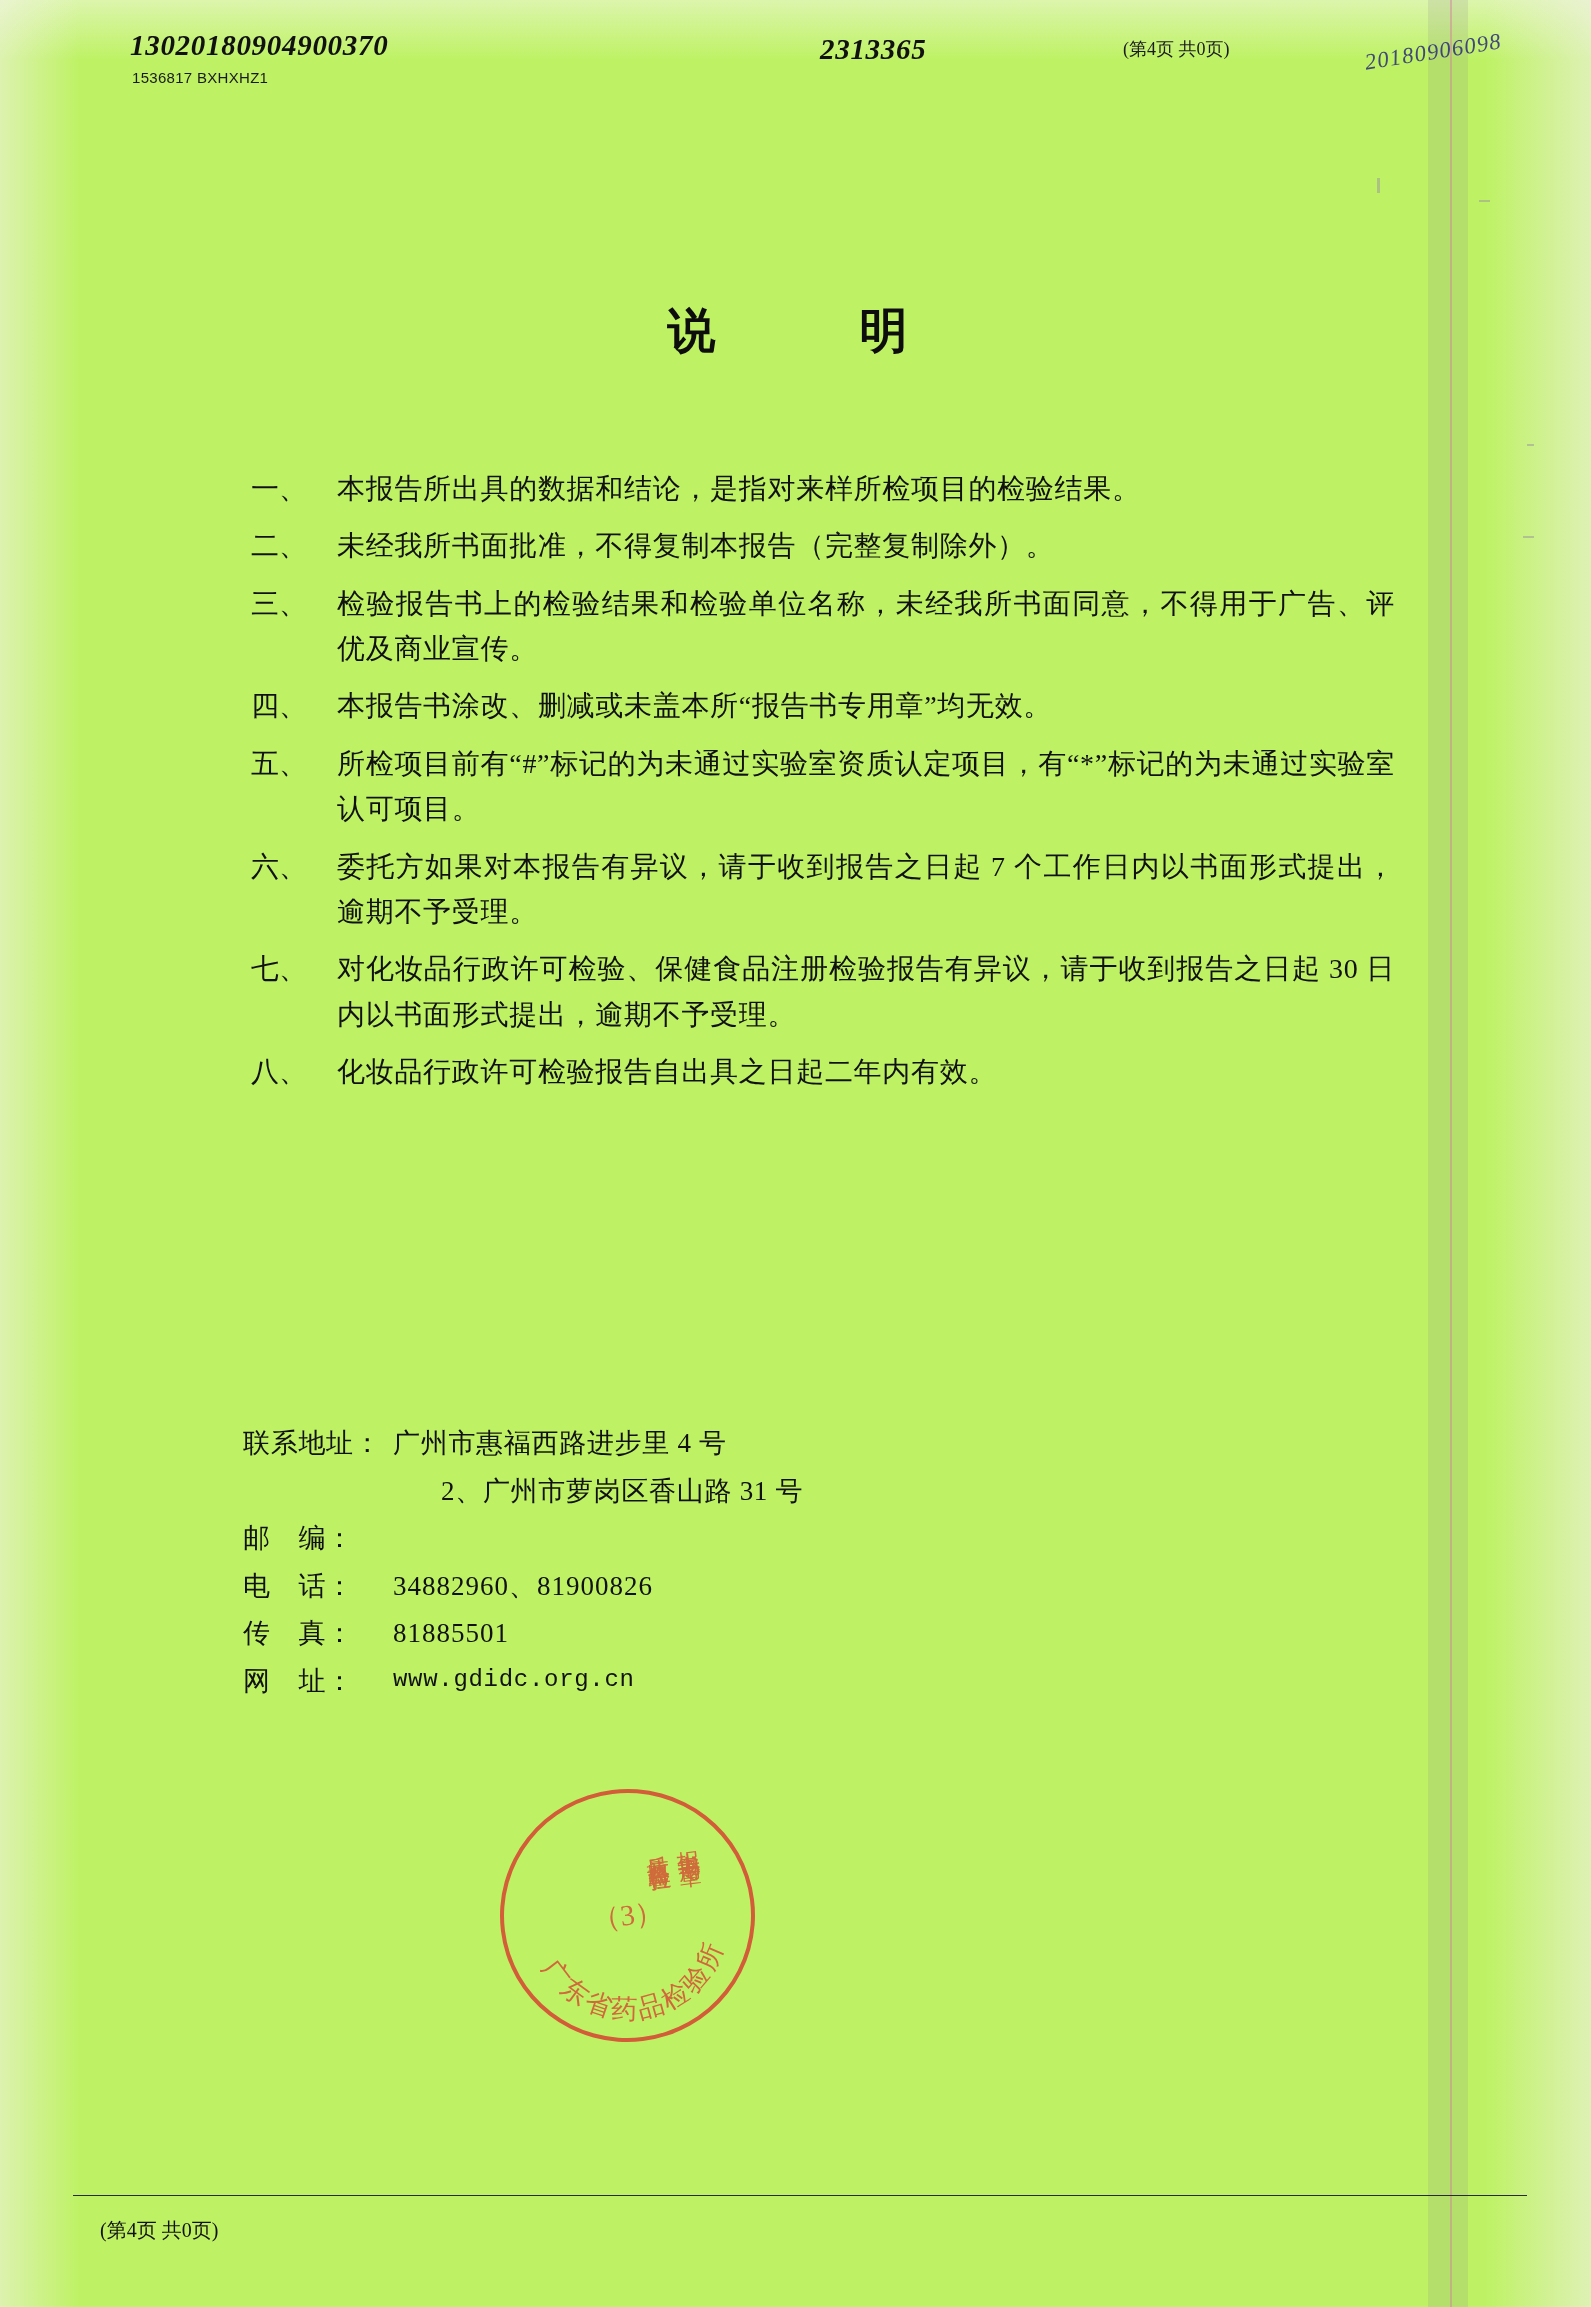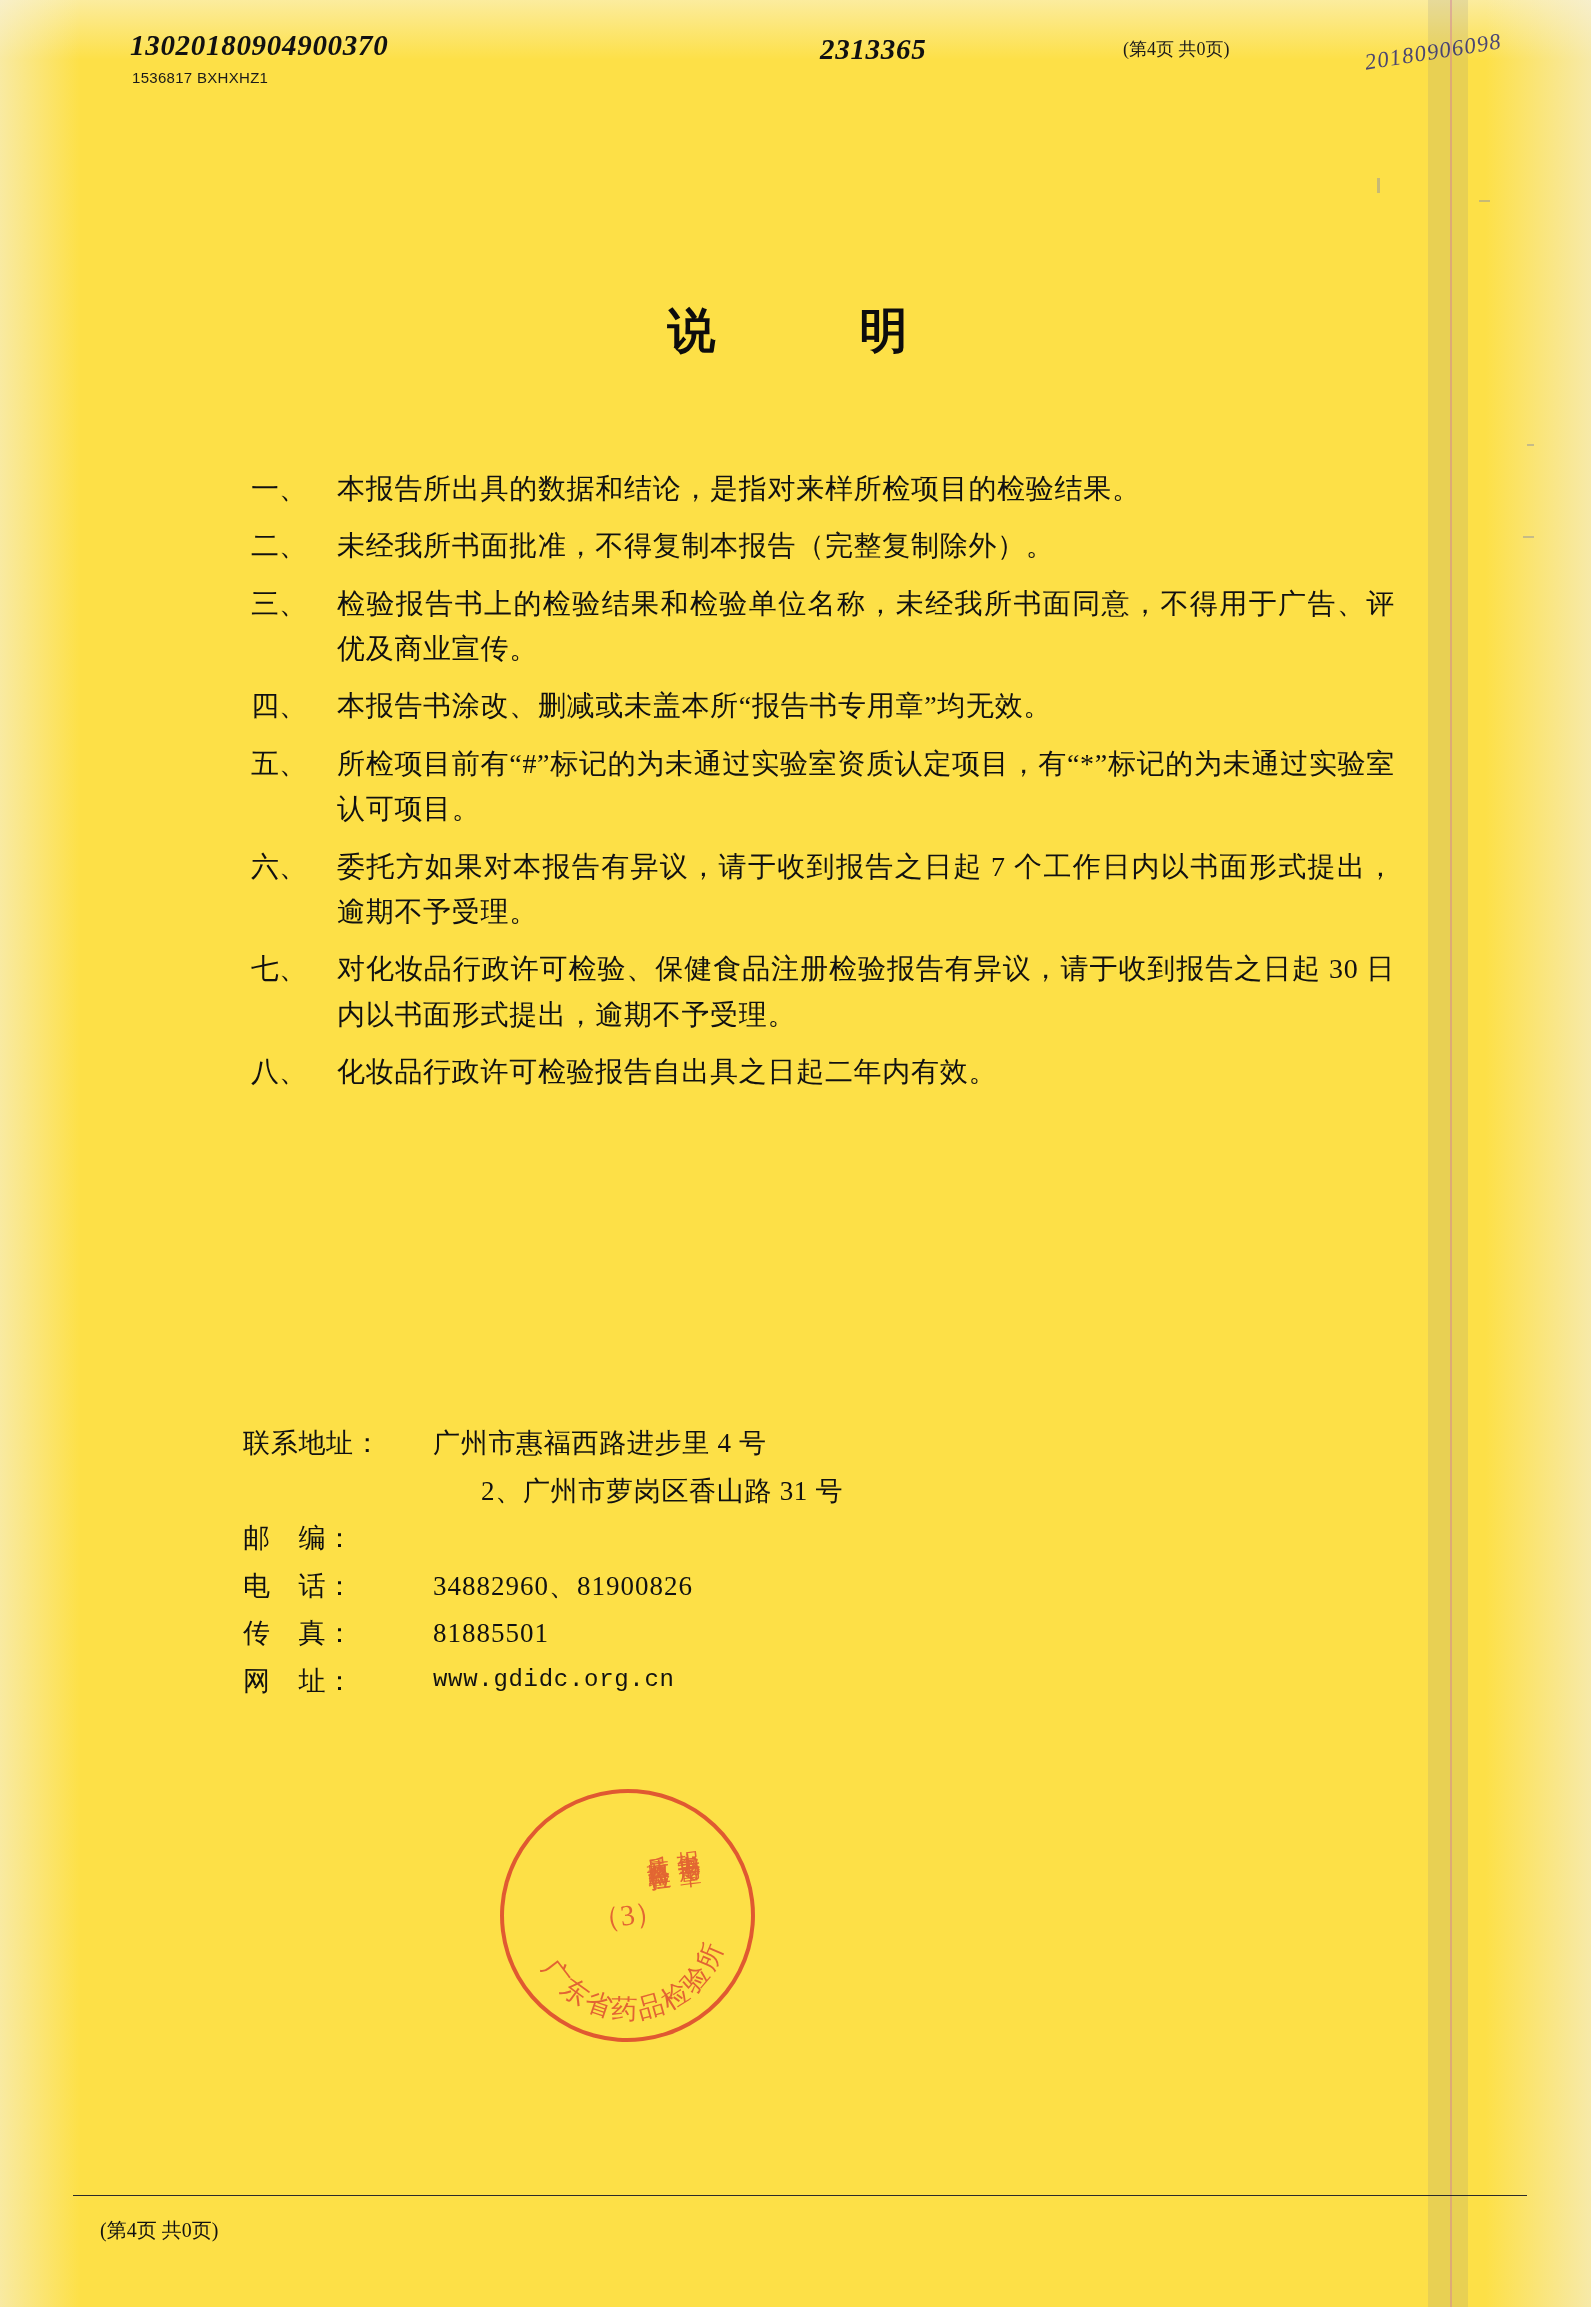--- a/index.html
+++ b/index.html
@@ -8,21 +8,21 @@
     background: #ffffff;
   }
   body {
     font-family: "Liberation Serif", "DejaVu Serif", serif;
     color: #141414;
   }
   #page {
     position: relative;
     width: 1591px;
     height: 2307px;
-    background: #fde047;
+    background: #bef264;
     overflow: hidden;
   }
   
   #page::before {
     content: "";
     position: absolute;
     inset: 0;
     background:
       linear-gradient(90deg, rgba(245,242,236,0.55) 0px, rgba(255,255,255,0) 80px),
       linear-gradient(270deg, rgba(243,240,234,0.6) 0px, rgba(255,255,255,0) 106px),
@@ -136,21 +136,20 @@
     width: 1131px;
     font-size: 27px;
     line-height: 1.0;
     color: #111;
   }
   .contact-row {
     display: flex;
     align-items: flex-start;
     margin-bottom: 20.6px;
     white-space: nowrap;
-    gap: 40px;
   }
   .contact-label {
     flex: 0 0 auto;
     width: 150px;
     letter-spacing: 0.7px;
   }
   .contact-value {
     flex: 1 1 auto;
     letter-spacing: 0.7px;
   }

